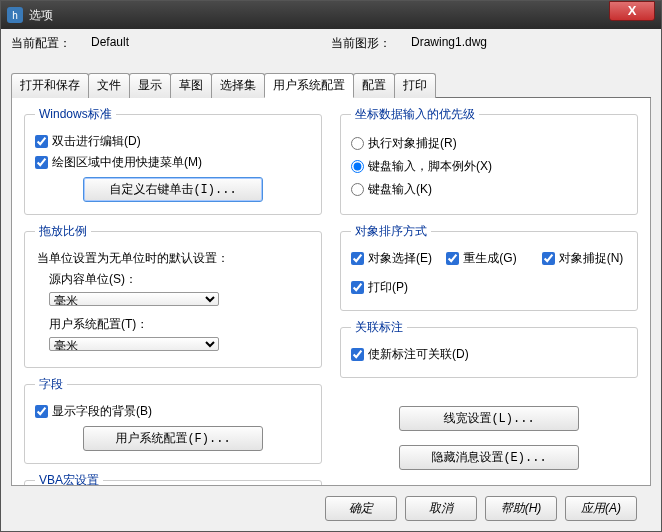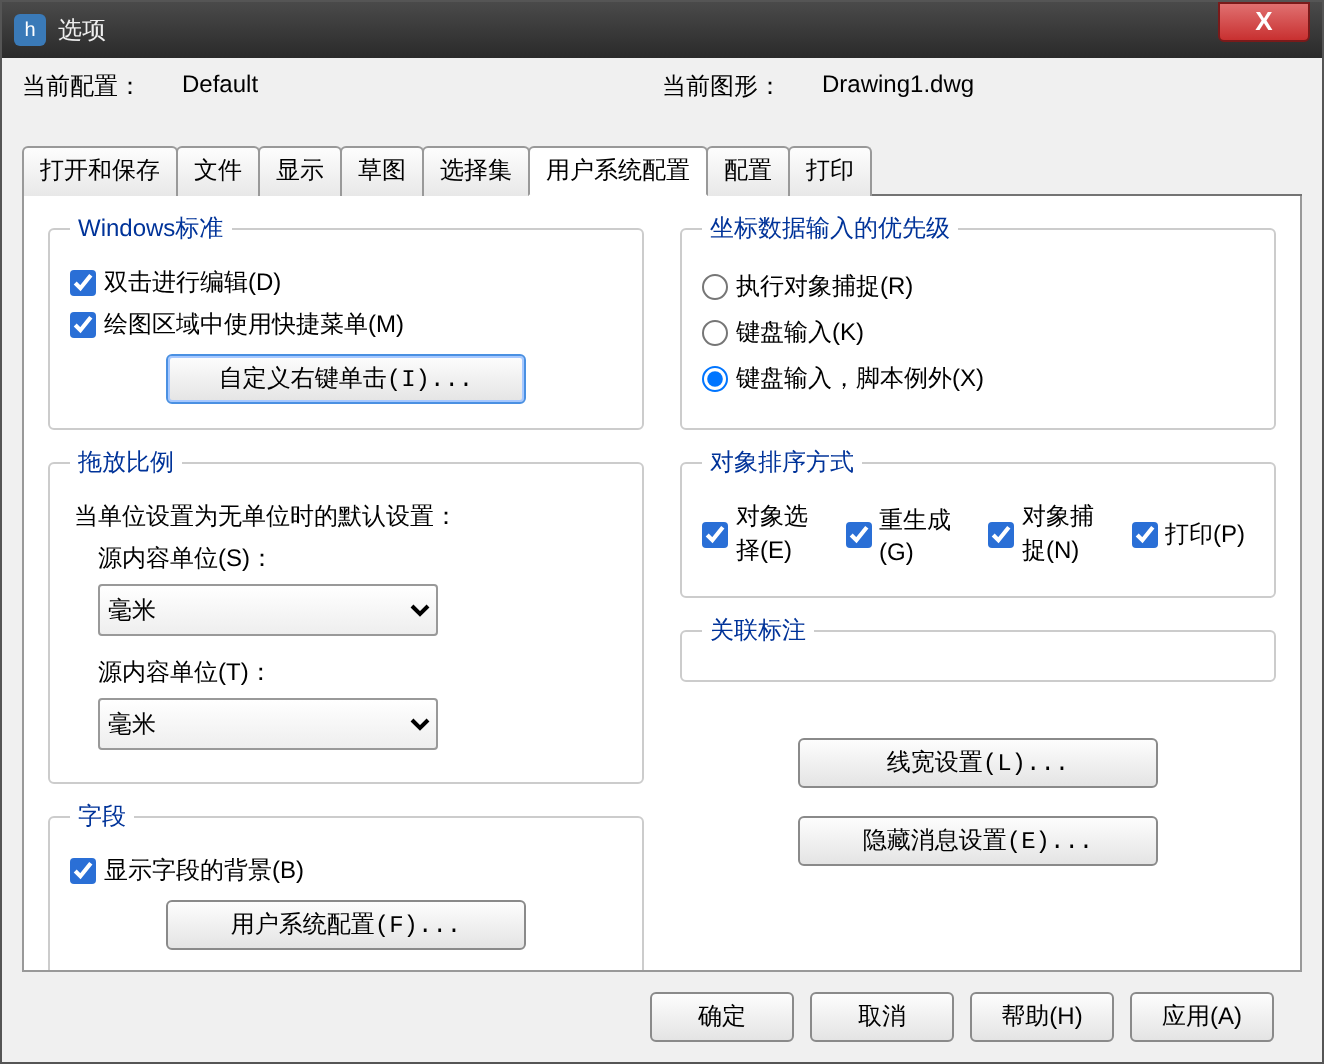--- a/index.html
+++ b/index.html
@@ -21,24 +21,24 @@
   .col + .col { margin-left:18px; }
   fieldset { border:1px solid #ccc; border-radius:3px; margin:0 0 8px 0; padding:6px 10px 10px 10px; }
   legend { padding:0 4px; color:#003399; }
   .chk { display:flex; align-items:center; margin:4px 0; }
   .chk input { margin:0 4px 0 0; accent-color:#2a6fd6; }
   .rad { display:flex; align-items:center; margin:6px 0; }
   .rad input { margin:0 4px 0 0; }
   .btn { display:block; width:180px; margin:6px auto 2px auto; padding:3px 0; background:linear-gradient(#fdfdfd,#e4e4e4); border:1px solid #8a8a8a; border-radius:3px; text-align:center; cursor:pointer;font-family:Liberation Mono, monospace; }
   .btn.focus { border:1px solid #4a90e2; box-shadow:0 0 0 1px #a6c8ff inset; }
   .sublbl { margin:4px 0 2px 2px; }
-  select { width:170px; margin:2px 0 6px 14px; height:26px; background:linear-gradient(#fff,#eee); border:1px solid #999; border-radius:2px; }
-  .grid2 { display:grid; grid-template-columns:1fr 1fr 1fr 1fr; gap:4px 10px; }
+  select { width:170px; margin:2px 0 6px 14px; height:14px; background:linear-gradient(#fff,#eee); border:1px solid #999; border-radius:2px; }
+  .grid2 { display:grid; grid-template-columns:1fr 1fr 1fr; gap:4px 10px; }
   .footer { display:flex; justify-content:flex-end; gap:8px; padding:10px 14px; background:#f0f0f0; }
-  .fbtn { width:72px; padding:3px 0; background:linear-gradient(#fdfdfd,#e4e4e4); border:1px solid #8a8a8a; border-radius:3px; text-align:center; cursor:pointer; }
+  .fbtn { width:72px; padding:3px 0; background:linear-gradient(#fdfdfd,#e4e4e4); border:1px solid #8a8a8a; border-radius:3px; text-align:center; cursor:pointer;font-style:italic; }
 </style>
 </head>
 <body>
 
 <div class="window">
   <div class="titlebar">
     <div class="icon">h</div>
     <div class="title">选项</div>
     <div class="closebtn">X</div>
   </div>
@@ -72,21 +72,21 @@
               <input type="checkbox" checked="" style="">
               <span>绘图区域中使用快捷菜单(M)</span>
             </label>
           <div class="btn focus">自定义右键单击(I)...</div>
         </fieldset>
         <fieldset>
           <legend>拖放比例</legend>
           <div class="sublbl">当单位设置为无单位时的默认设置：</div>
           <div class="sublbl" style="margin-left:14px">源内容单位(S)：</div>
           <select><option>毫米</option></select>
-          <div class="sublbl" style="margin-left:14px">源内容单位(T)：</div>
+          <div class="sublbl" style="margin-left:14px">用户系统配置(T)：</div>
           <select><option>毫米</option></select>
         </fieldset>
         <fieldset>
           <legend>字段</legend>
           <label class="chk">
               <input type="checkbox" checked="" style="">
               <span>显示字段的背景(B)</span>
             </label>
           <div class="btn">用户系统配置(F)...</div>
         </fieldset>
@@ -96,26 +96,26 @@
         </fieldset>
       </div>
       <div class="col">
         <fieldset>
           <legend>坐标数据输入的优先级</legend>
           <label class="rad">
               <input type="radio" name="pr" style="">
               <span>执行对象捕捉(R)</span>
             </label>
           <label class="rad">
+              <input type="radio" name="pr" checked="" style="">
+              <span>键盘输入，脚本例外(X)</span>
+            </label>
+          <label class="rad">
               <input type="radio" name="pr" style="">
               <span>键盘输入(K)</span>
-            </label>
-          <label class="rad">
-              <input type="radio" name="pr" checked="" style="">
-              <span>键盘输入，脚本例外(X)</span>
             </label>
         </fieldset>
         <fieldset>
           <legend>对象排序方式</legend>
           <div class="grid2">
             <label class="chk">
                 <input type="checkbox" checked="" style="">
                 <span>对象选择(E)</span>
               </label>
             <label class="chk">
@@ -127,20 +127,24 @@
                 <span>对象捕捉(N)</span>
               </label>
             <label class="chk">
                 <input type="checkbox" checked="" style="">
                 <span>打印(P)</span>
               </label>
           </div>
         </fieldset>
         <fieldset>
           <legend>关联标注</legend>
+          <label class="chk">
+              <input type="checkbox" checked="" style="">
+              <span>使新标注可关联(D)</span>
+            </label>
         </fieldset>
         <div style="height:14px"></div>
         <div class="btn">线宽设置(L)...</div>
         <div style="height:6px"></div>
         <div class="btn">隐藏消息设置(E)...</div>
       </div>
     </div>
     <div class="footer">
       <div class="fbtn">确定</div>
       <div class="fbtn">取消</div>

